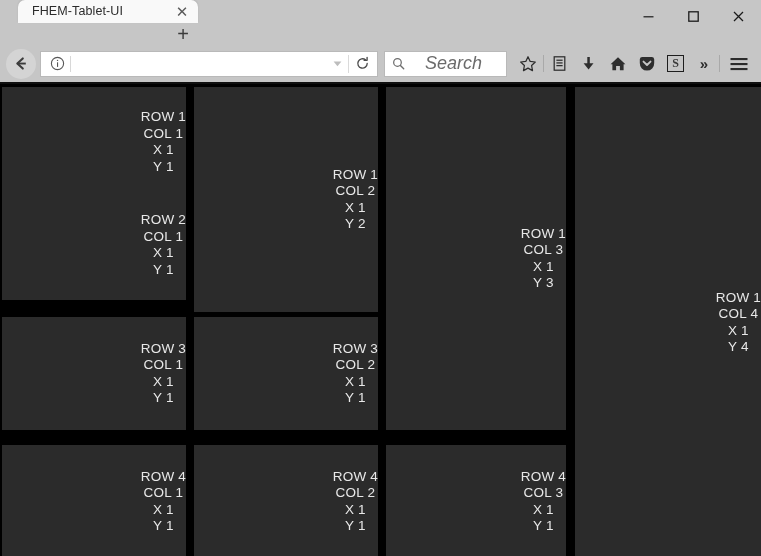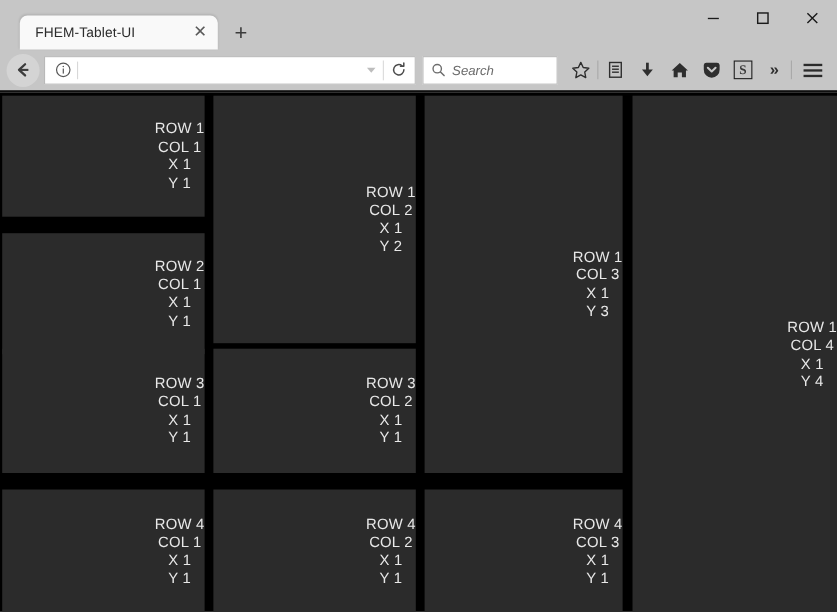--- a/index.html
+++ b/index.html
@@ -32,20 +32,21 @@
     display: flex;
     align-items: flex-end;
     position: relative;
     flex: 0 0 auto;
   }
   #tab-list {
     display: flex;
     align-items: flex-end;
     padding-left: 18px;
     height: 100%;
+    flex-direction: column;
   }
   .browser-tab {
     height: 31px;
     min-width: 180px;
     max-width: 210px;
     background: #f9f9f9;
     border-radius: 7px 7px 0 0;
     display: flex;
     align-items: center;
     padding: 0 6px 0 14px;
@@ -206,24 +207,24 @@
   #search-icon-wrap {
     width: 18px;
     height: 18px;
     display: flex;
     align-items: center;
     justify-content: center;
     flex: 0 0 auto;
     color: #6d6d6d;
   }
   #search-placeholder {
-    font-size: 12px;
+    font-size: 18px;
     font-style: italic;
     color: #6b6b6b;
-    margin-left: 4px;
+    margin-left: 18px;
   }
   #toolbar-icons {
     display: flex;
     align-items: center;
     flex: 0 0 auto;
     margin-left: 6px;
   }
   .tb-icon {
     width: 29px;
     height: 30px;
@@ -432,21 +433,21 @@
   </div>
 
   <div id="page-content">
 
     <div class="grid-tile" style="left:2px;  top:3px;   width:184px; height:110px;">
       <span class="tile-label">ROW 1
 COL 1
 X 1
 Y 1</span>
     </div>
-    <div class="grid-tile" style="left:2px;  top:128px; width:184px; height:110px;">
+    <div class="grid-tile" style="left:2px;  top:106px; width:184px; height:110px;">
       <span class="tile-label">ROW 2
 COL 1
 X 1
 Y 1</span>
     </div>
     <div class="grid-tile" style="left:2px;  top:233px; width:184px; height:113px;">
       <span class="tile-label">ROW 3
 COL 1
 X 1
 Y 1</span>

